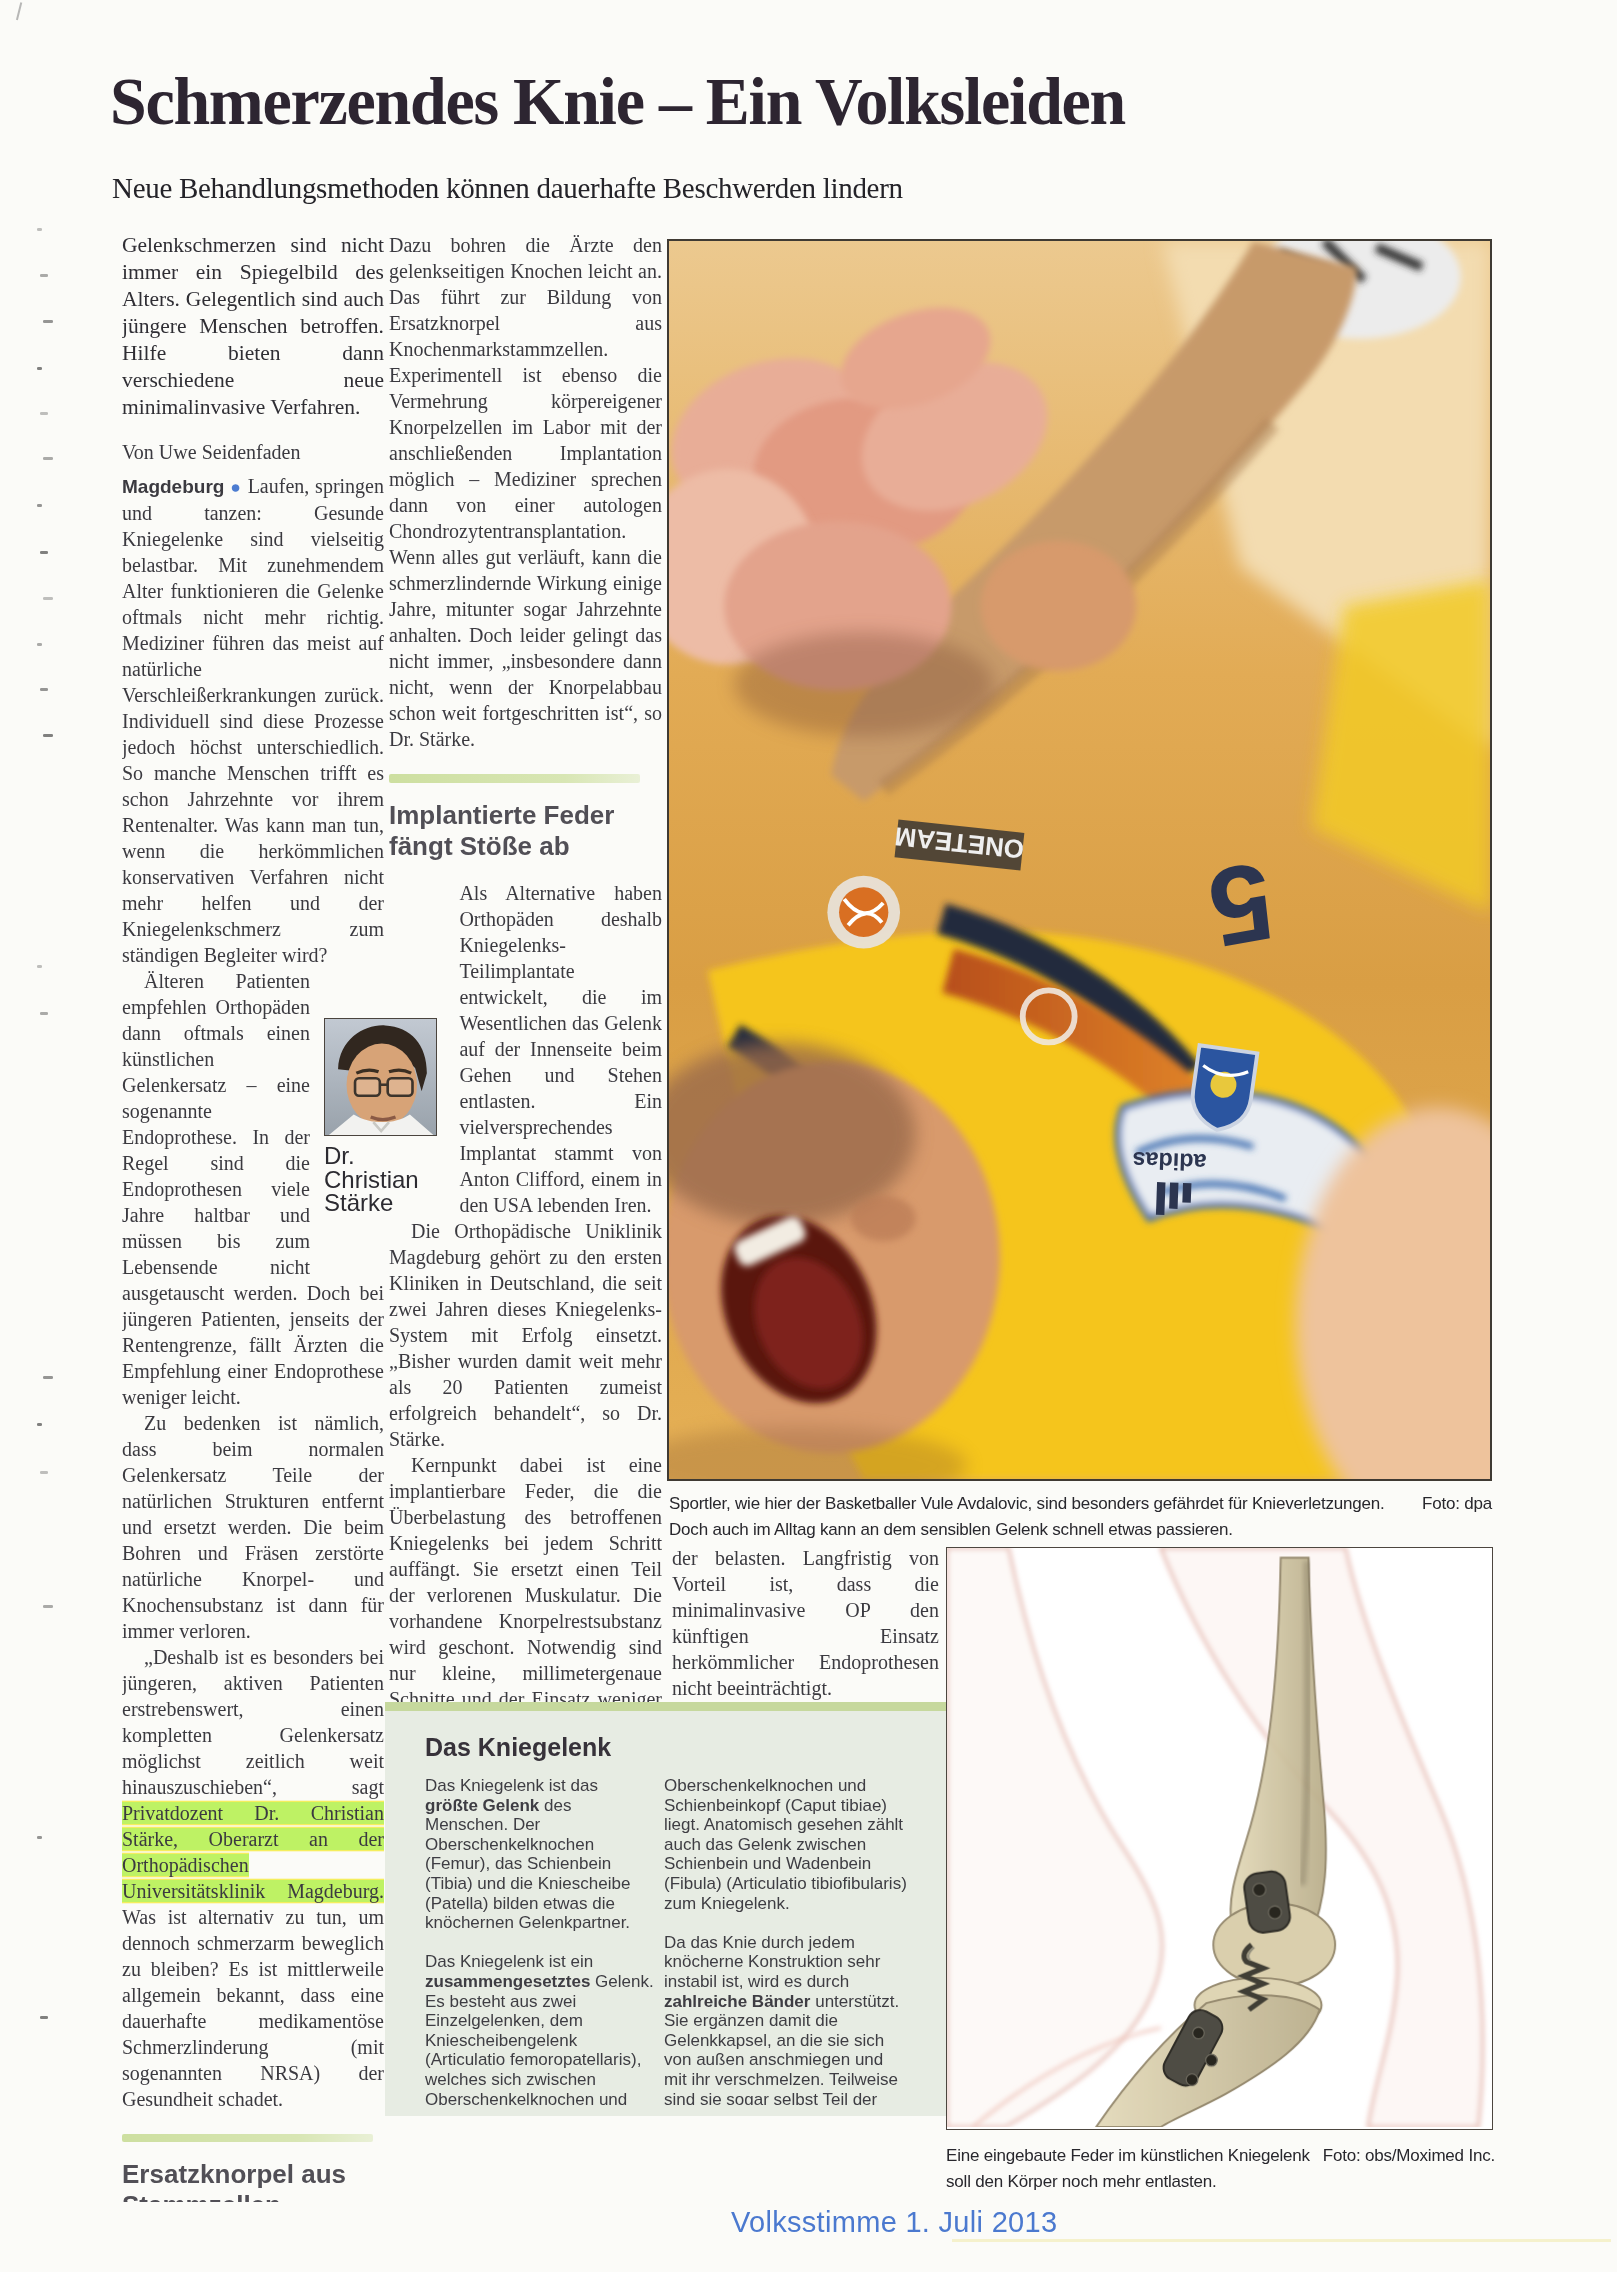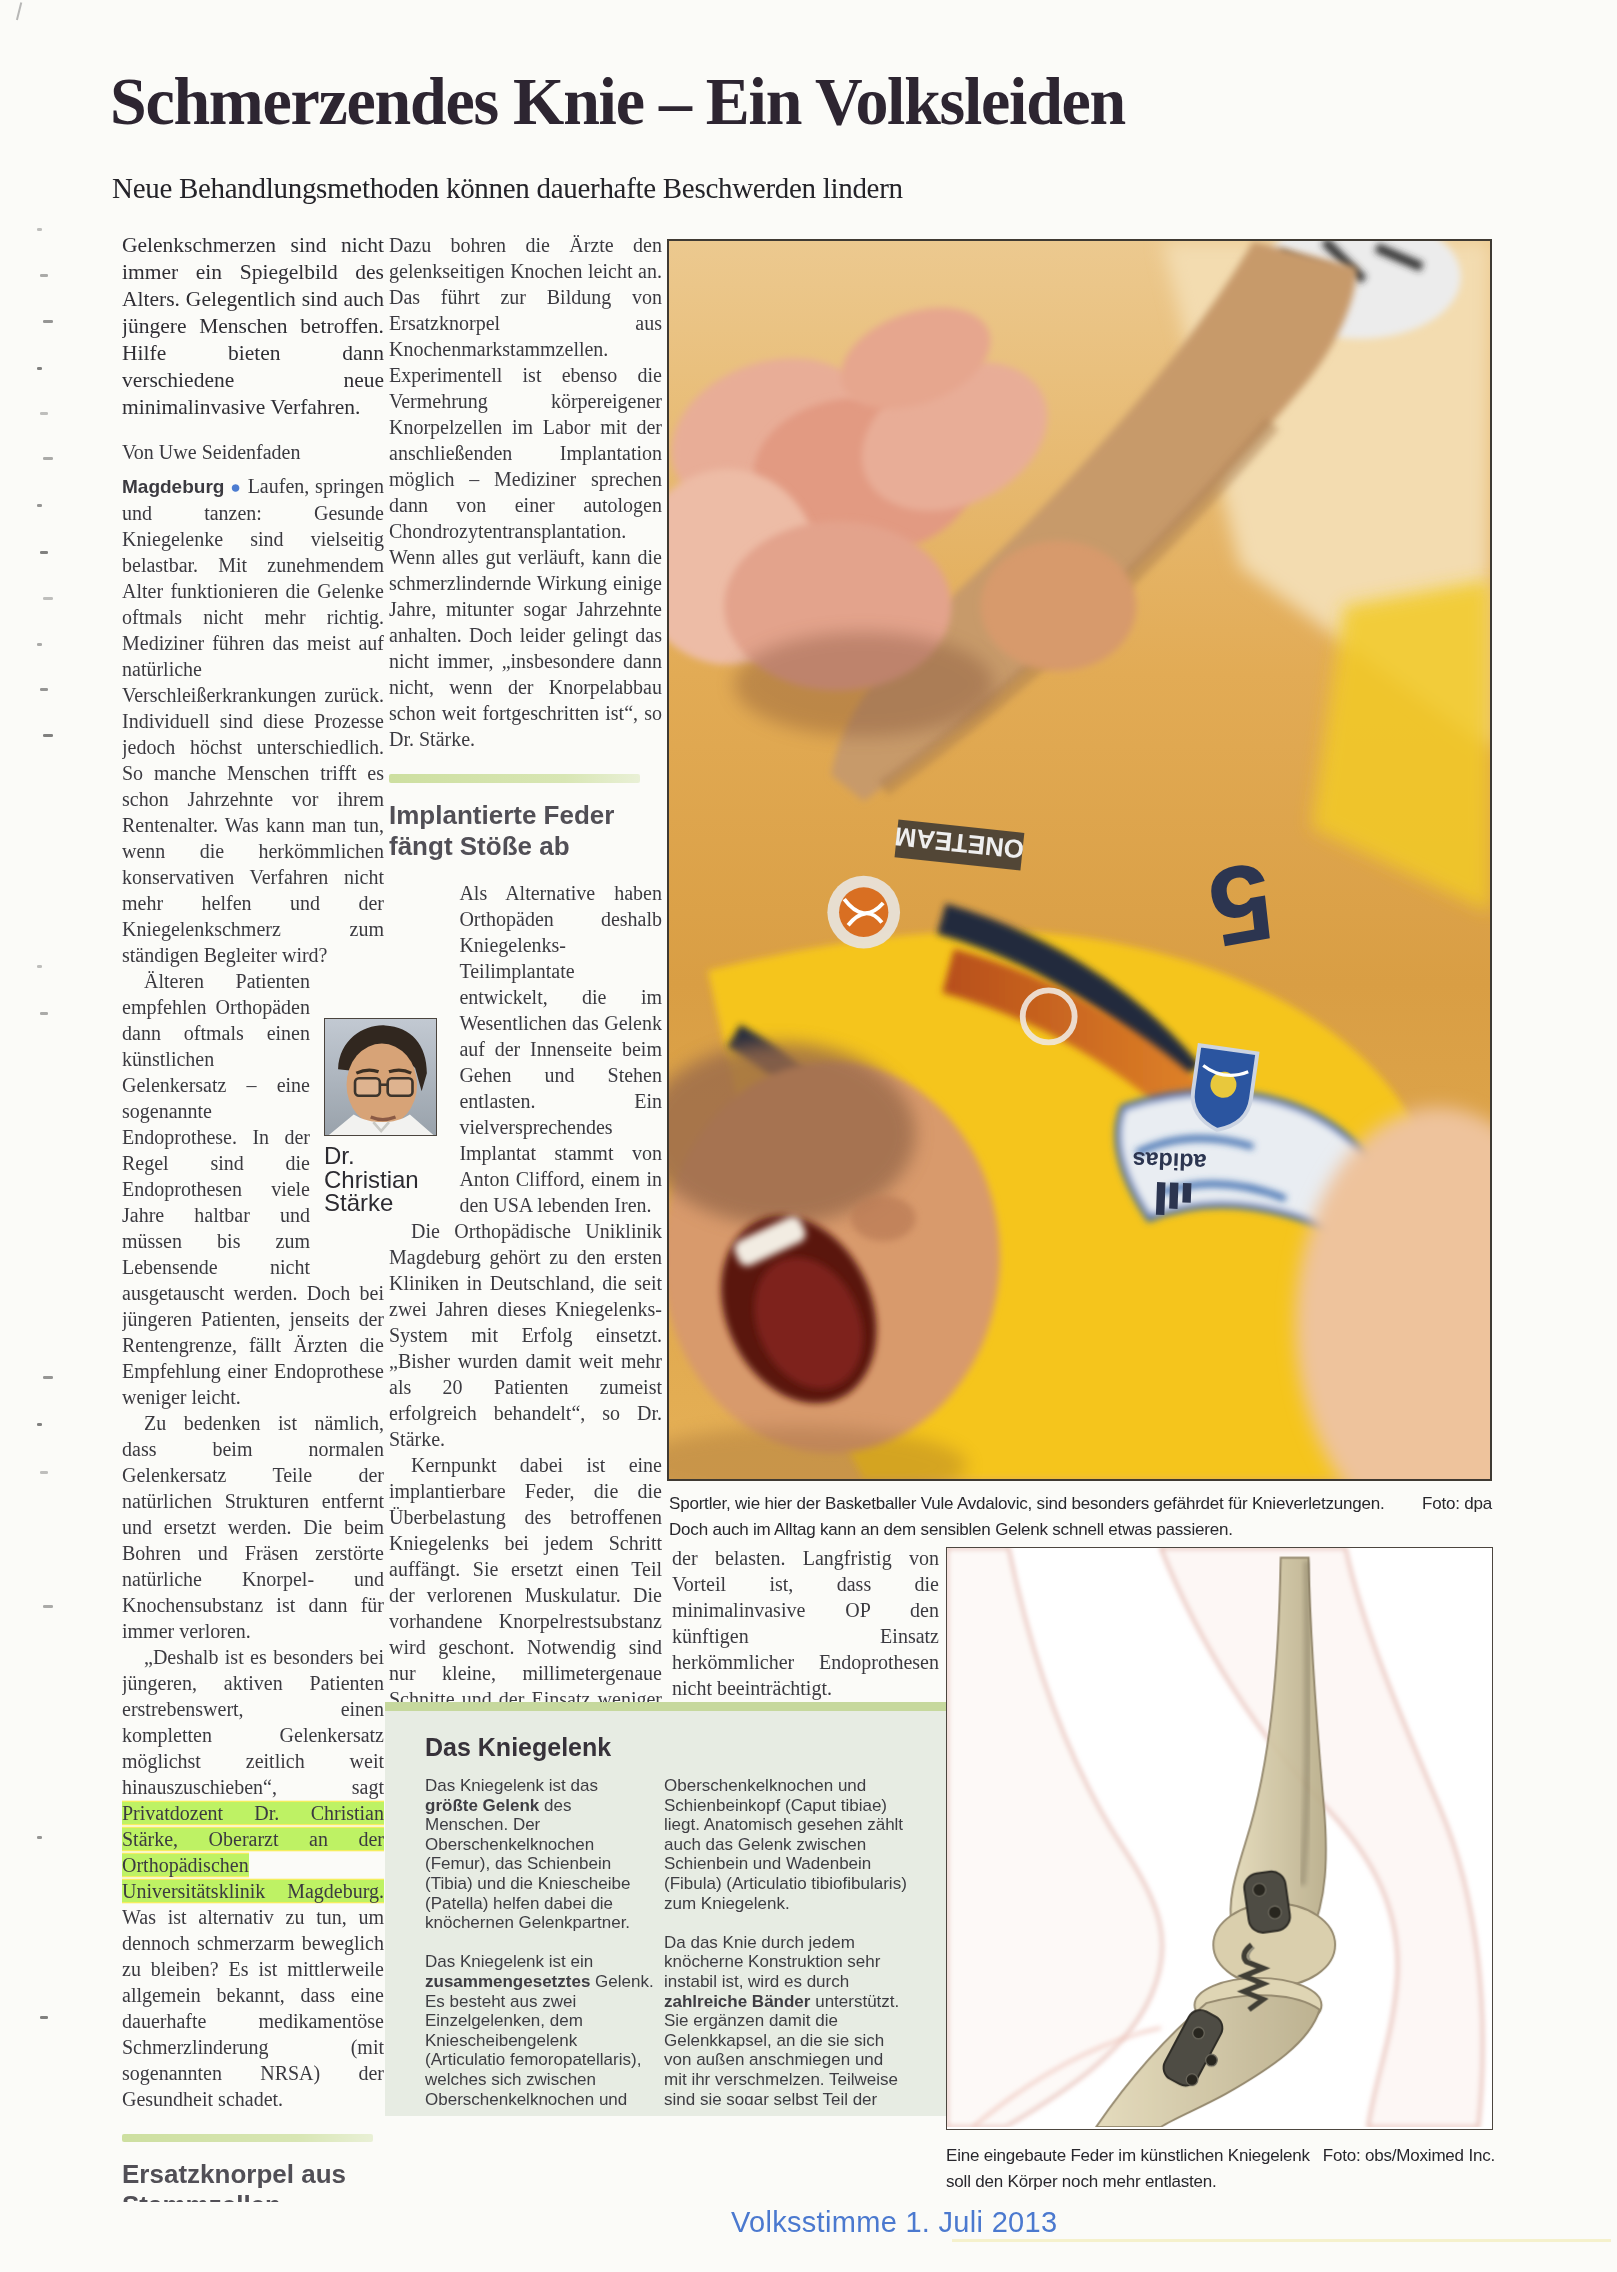--- a/index.html
+++ b/index.html
@@ -194,21 +194,21 @@
   </figure>
   <div class="portrait-cap">Dr. Christian Stärke</div>
 
   <div class="caption cap-photo">
     <span class="credit">Foto: dpa</span><span>Sportler, wie hier der Basketballer Vule Avdalovic, sind besonders gefährdet für Knieverletzungen. Doch auch im Alltag kann an dem sensiblen Gelenk schnell etwas passieren.</span>
   </div>
 
   <div class="infobox">
     <h4>Das Kniegelenk</h4>
     <div class="boxcol boxcolA">
-      <p><span>Das Kniegelenk ist das </span><span class="b">größte Gelenk</span><span> des Menschen. Der Oberschenkelknochen (Femur), das Schienbein (Tibia) und die Kniescheibe (Patella) helfen dabei die knöchernen Gelenkpartner.</span></p>
+      <p><span>Das Kniegelenk ist das </span><span class="b">größte Gelenk</span><span> des Menschen. Der Oberschenkelknochen (Femur), das Schienbein (Tibia) und die Kniescheibe (Patella) bilden etwas die knöchernen Gelenkpartner.</span></p>
       <p><span>Das Kniegelenk ist ein </span><span class="b">zusammengesetztes</span><span> Gelenk. Es besteht aus zwei Einzelgelenken, dem Kniescheibengelenk (Articulatio femoropatellaris), welches sich zwischen Oberschenkelknochen und Kniescheibe befindet, und dem Kniekehlgelenk (Articulatio femorotibialis), das zwischen</span></p>
     </div>
     <div class="boxcol boxcolB">
       <p>Oberschenkelknochen und Schienbeinkopf (Caput tibiae) liegt. Anatomisch gesehen zählt auch das Gelenk zwischen Schienbein und Wadenbein (Fibula) (Articulatio tibiofibularis) zum Kniegelenk.</p>
       <p><span>Da das Knie durch jedem knöcherne Konstruktion sehr instabil ist, wird es durch </span><span class="b">zahlreiche Bänder</span><span> unterstützt. Sie ergänzen damit die Gelenkkapsel, an die sie sich von außen anschmiegen und mit ihr verschmelzen. Teilweise sind sie sogar selbst Teil der Kapsel-Innenhaut.</span></p>
     </div>
   </div>
 
   <figure class="knee">
     <svg width="543" height="579" viewBox="0 0 838 893" preserveAspectRatio="none">

